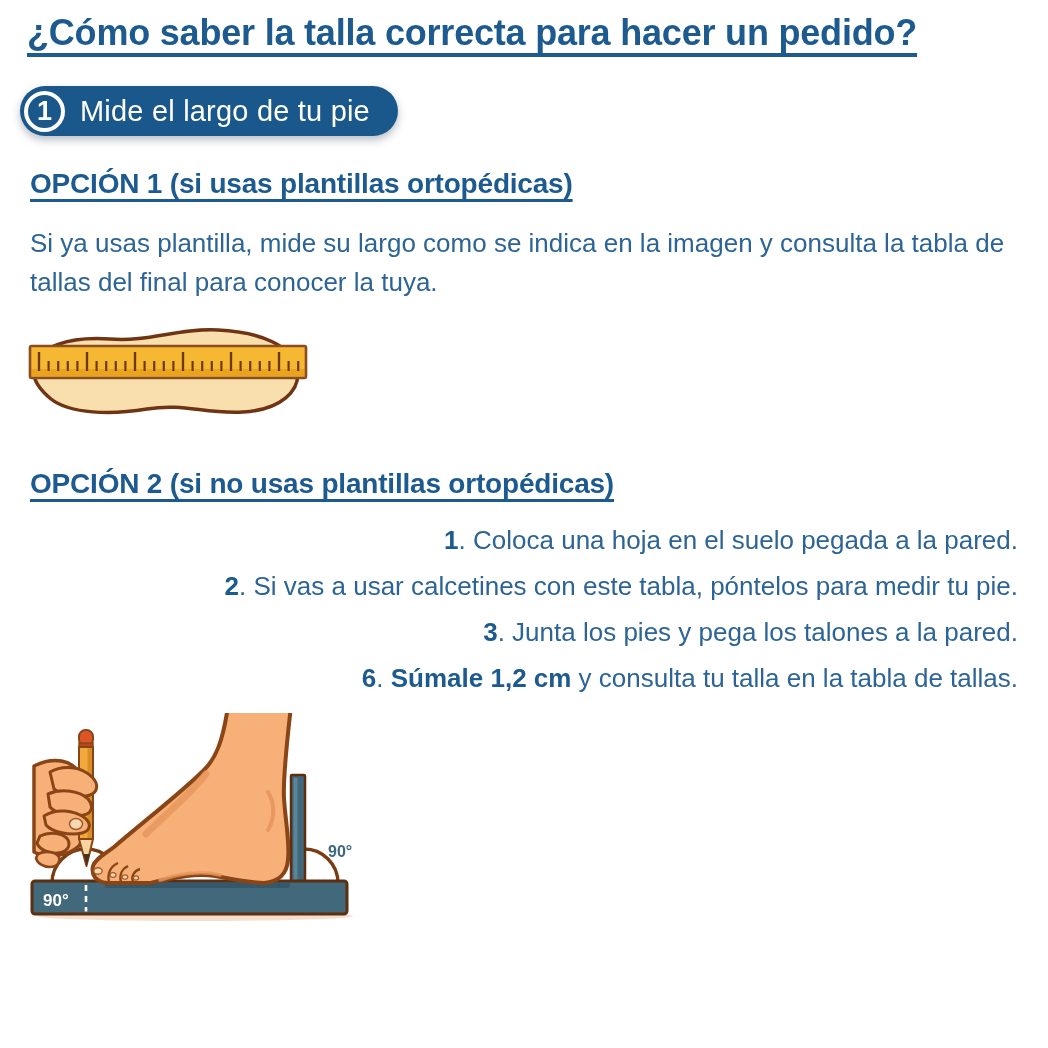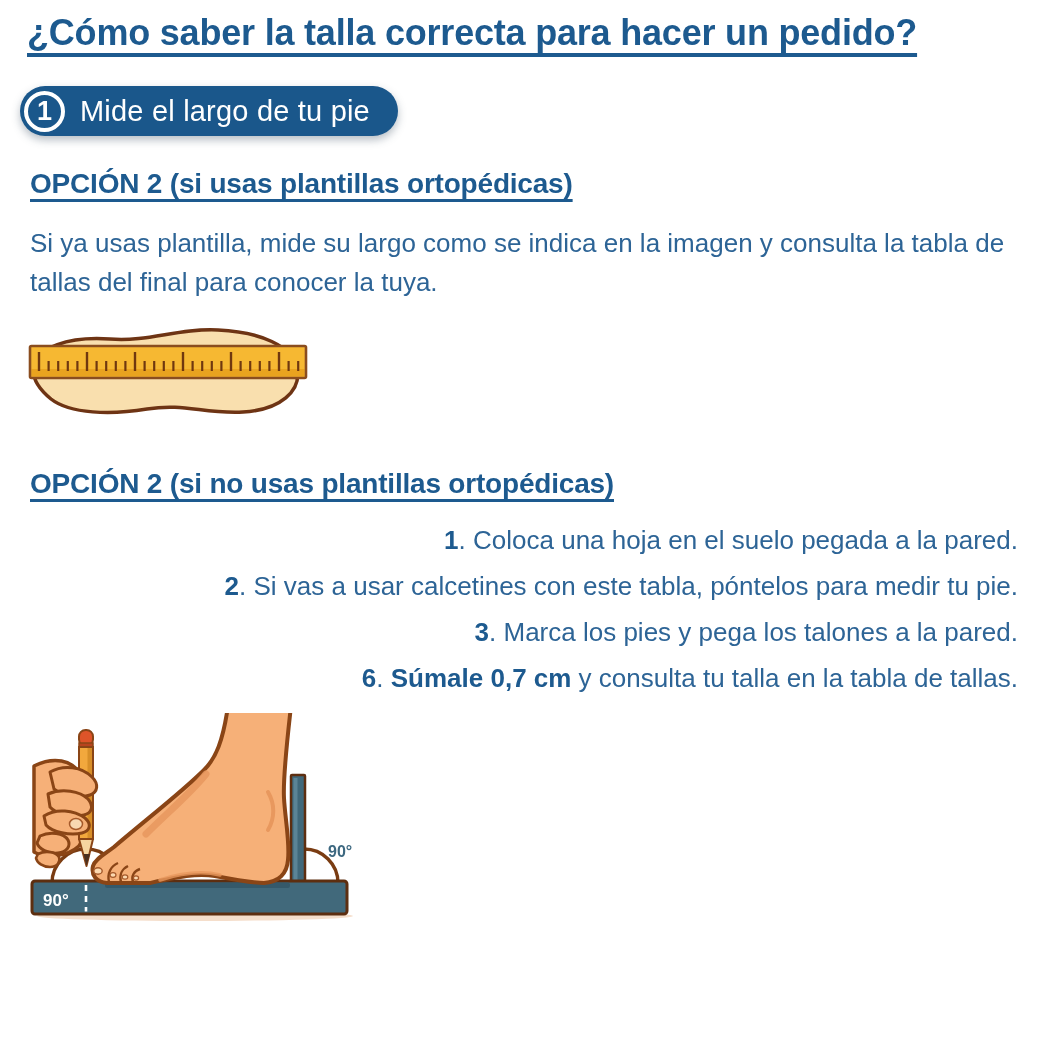--- a/index.html
+++ b/index.html
@@ -77,21 +77,21 @@
 <h1 class="page-title">¿Cómo saber la talla correcta para hacer un pedido?</h1>
 
 <div class="badge">
   <span class="badge-circle">
     <span>1</span>
   </span>
   <span class="badge-label">Mide el largo de tu pie</span>
 </div>
 
 <section>
-  <h2 class="opt-heading">OPCIÓN 2 (si usas plantillas ortopédicas)</h2>
+  <h2 class="opt-heading">OPCIÓN 1 (si usas plantillas ortopédicas)</h2>
   <p class="body-text">Si ya usas plantilla, mide su largo como se indica en la imagen y consulta la tabla de tallas del final para conocer la tuya.</p>
 
   <svg class="insole-illustration" width="300" height="120" viewBox="0 0 300 120" aria-hidden="true">
     <defs>
       <pattern id="ruler-ticks" x="12" y="0" width="48" height="62" patternUnits="userSpaceOnUse">
         <line x1="2" y1="36" x2="2" y2="55" stroke="#70380f" stroke-width="2.4"></line>
         <line x1="11.6" y1="45" x2="11.6" y2="55" stroke="#70380f" stroke-width="2.2"></line>
         <line x1="21.2" y1="45" x2="21.2" y2="55" stroke="#70380f" stroke-width="2.2"></line>
         <line x1="30.8" y1="45" x2="30.8" y2="55" stroke="#70380f" stroke-width="2.2"></line>
         <line x1="40.4" y1="45" x2="40.4" y2="55" stroke="#70380f" stroke-width="2.2"></line>
@@ -109,22 +109,22 @@
       <rect x="5" y="30" width="276" height="32" rx="1.5" fill="none" stroke="#8a4d1f" stroke-width="2.6"></rect>
     </g>
   </svg>
 </section>
 
 <section>
   <h2 class="opt-heading">OPCIÓN 2 (si no usas plantillas ortopédicas)</h2>
   <ol class="steps">
     <li><span class="num">1</span><span>. Coloca una hoja en el suelo pegada a la pared.</span><span class="bold"></span><span></span></li>
     <li><span class="num">2</span><span>. Si vas a usar calcetines con este tabla, póntelos para medir tu pie.</span><span class="bold"></span><span></span></li>
-    <li><span class="num">3</span><span>. Marca los pies y pega los talones a la pared.</span><span class="bold"></span><span></span></li>
-    <li><span class="num">6</span><span>. </span><span class="bold">Súmale 0,7 cm</span><span> y consulta tu talla en la tabla de tallas.</span></li>
+    <li><span class="num">3</span><span>. Junta los pies y pega los talones a la pared.</span><span class="bold"></span><span></span></li>
+    <li><span class="num">6</span><span>. </span><span class="bold">Súmale 1,2 cm</span><span> y consulta tu talla en la tabla de tallas.</span></li>
   </ol>
 
   <svg class="foot-illustration" width="375" height="208" viewBox="0 17 375 208" aria-hidden="true">
 
     <ellipse cx="185" cy="220" rx="158" ry="5" fill="#f5decb"></ellipse>
 
     <path d="M 42 187 A 34 34 0 0 1 110 187" fill="none" stroke="#7a3c12" stroke-width="3.4"></path>
     <path d="M 260 187 A 34 34 0 0 1 328 187" fill="none" stroke="#7a3c12" stroke-width="3.4"></path>
 
     <g>

